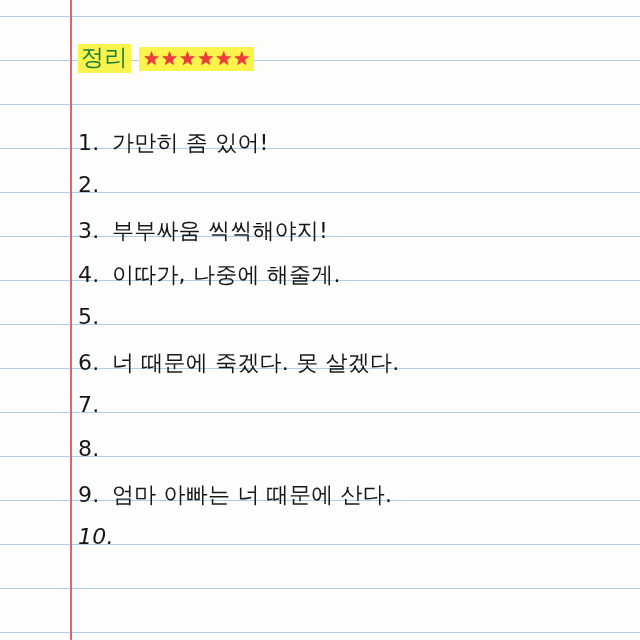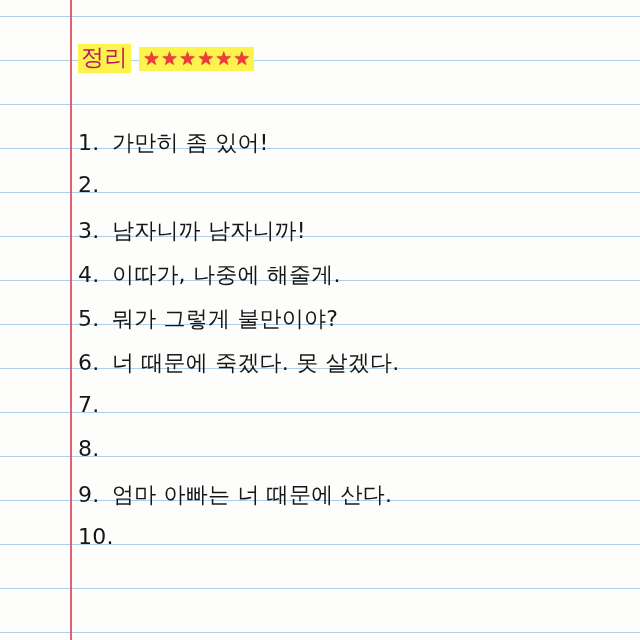--- a/index.html
+++ b/index.html
@@ -42,21 +42,21 @@
   .heading-row {
     position: absolute;
     left: 78px;
     top: 44px;
     display: flex;
     align-items: center;
     gap: 8px;
   }
   .heading-text {
     font-size: 23px;
-    color: #be185d;
+    color: #15803d;
     letter-spacing: 0.5px;
     background: #fcf34d;
     padding: 1px 3px 3px 3px;
     line-height: 1.1;
   }
   .stars {
     background: #fcf34d;
     padding: 2px 4px 3px 4px;
     display: flex;
     align-items: center;
@@ -83,20 +83,21 @@
     color: #161616;
     letter-spacing: 0.2px;
     white-space: nowrap;
   }
   .num {
     min-width: 34px;
     display: inline-block;
   }
   .num.wide {
     min-width: 42px;
+    font-style: italic;
   }
   .txt {
     display: inline-block;
   }
 </style>
 </head>
 <body>
 
 <div id="page">
 
@@ -137,29 +138,28 @@
     <div class="list" id="list">
         <div class="list-item">
           <span class="num">1.</span>
           <span class="txt">가만히 좀 있어!</span>
         </div>
         <div class="list-item">
           <span class="num">2.</span>
         </div>
         <div class="list-item">
           <span class="num">3.</span>
-          <span class="txt">남자니까 남자니까!</span>
+          <span class="txt">부부싸움 씩씩해야지!</span>
         </div>
         <div class="list-item">
           <span class="num">4.</span>
           <span class="txt">이따가, 나중에 해줄게.</span>
         </div>
         <div class="list-item">
           <span class="num">5.</span>
-          <span class="txt">뭐가 그렇게 불만이야?</span>
         </div>
         <div class="list-item">
           <span class="num">6.</span>
           <span class="txt">너 때문에 죽겠다. 못 살겠다.</span>
         </div>
         <div class="list-item">
           <span class="num">7.</span>
         </div>
         <div class="list-item">
           <span class="num">8.</span>

